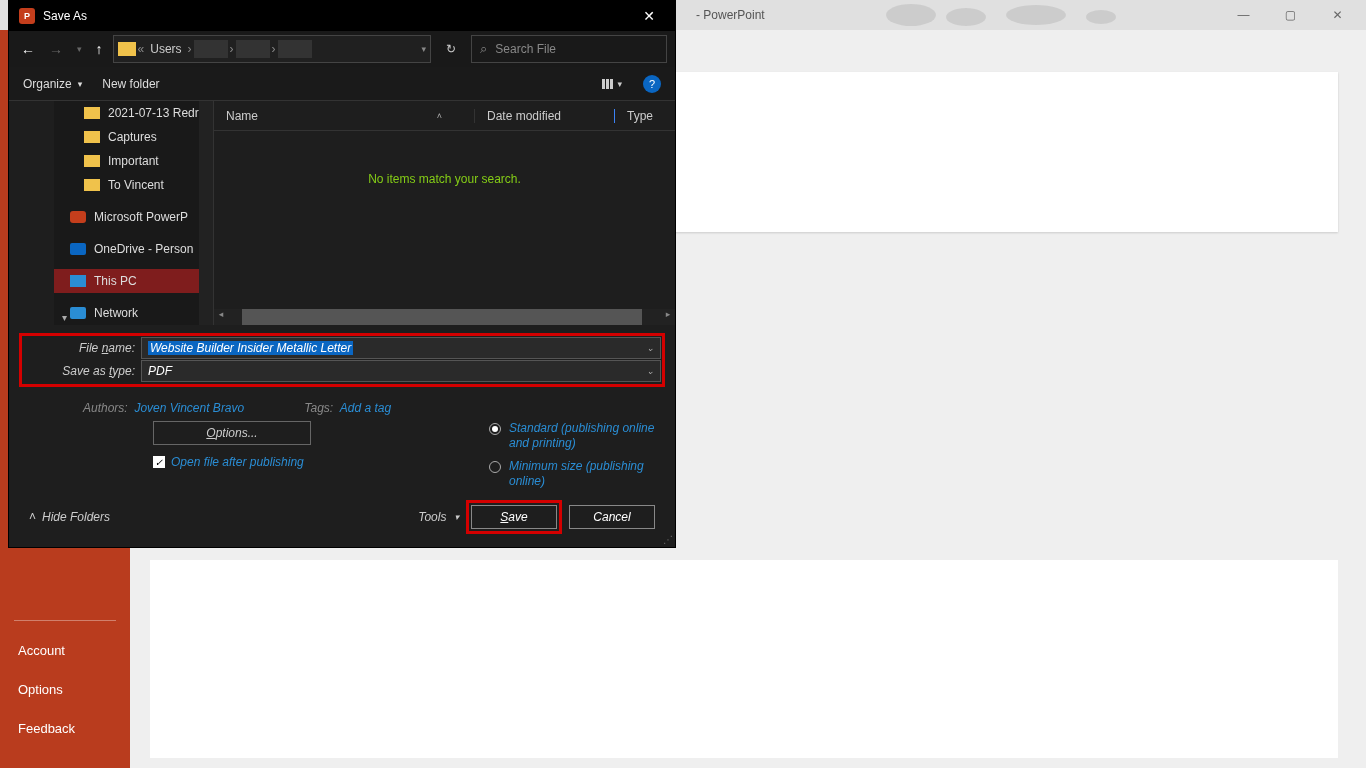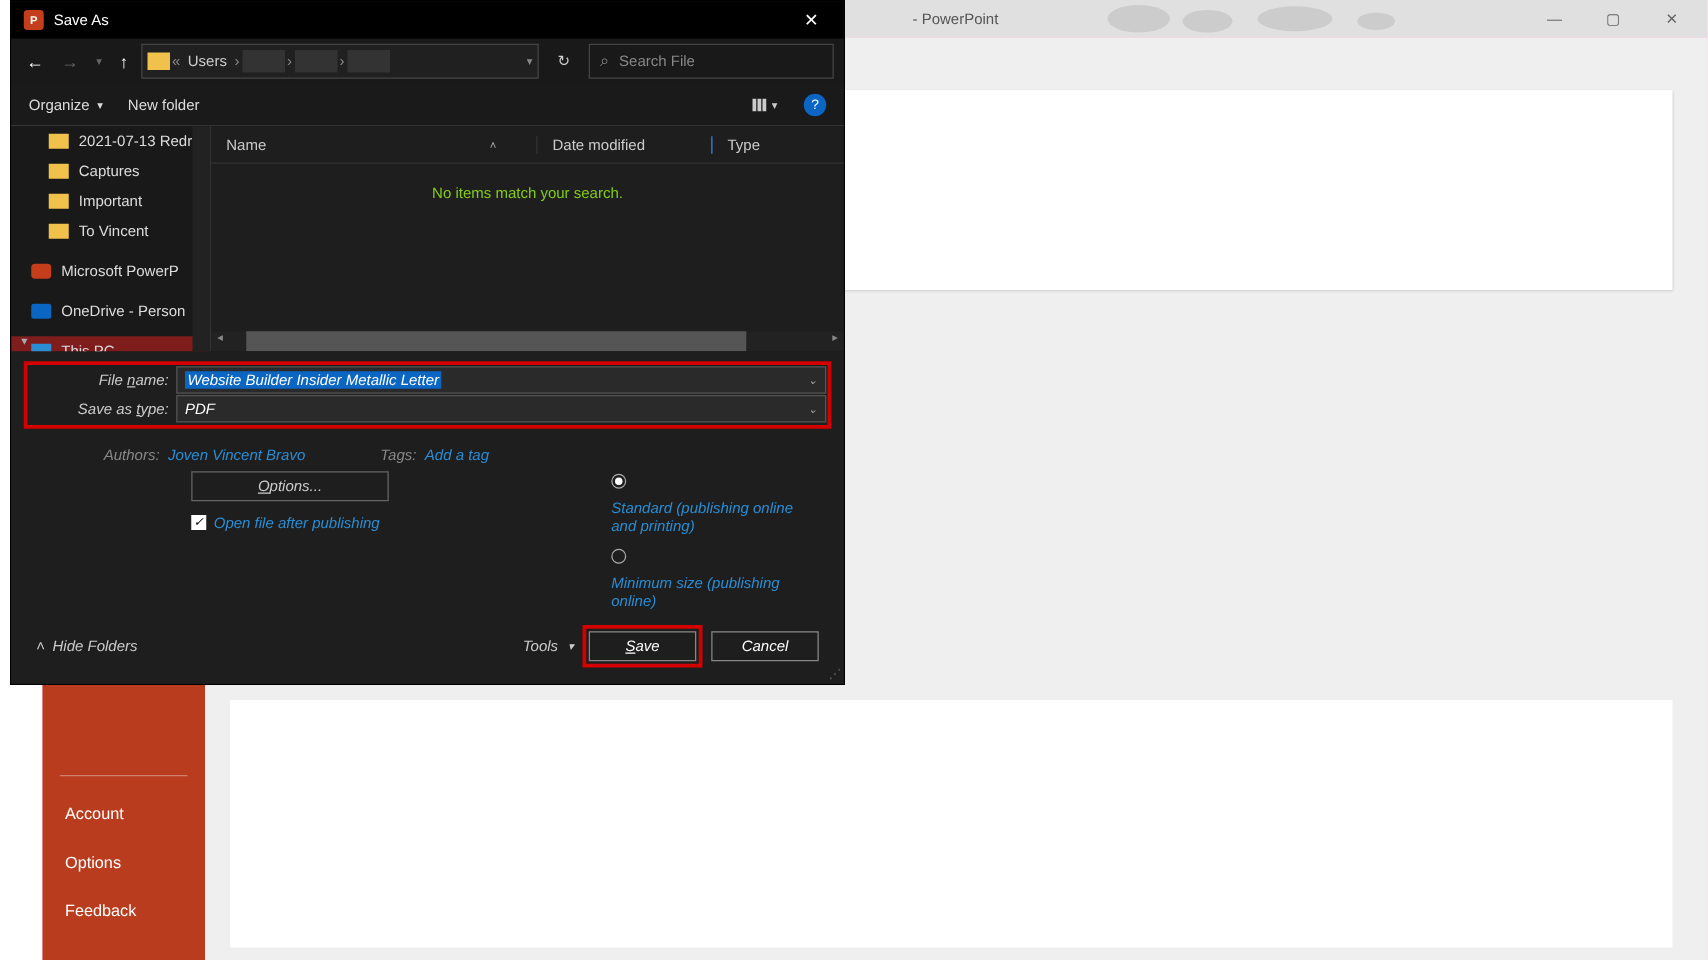--- a/index.html
+++ b/index.html
@@ -1,19 +1,19 @@
 <!DOCTYPE html>
 <html><head>
 <meta charset="utf-8">
 <style>
 * { margin: 0; padding: 0; box-sizing: border-box; font-family: "Segoe UI", sans-serif; }
 body { width: 1366px; height: 768px; background: #fff; overflow: hidden; position: relative; }
 
 
-.ppt-window { position: absolute; inset: 0; background: #f9a8d4; margin-left: 34px; }
+.ppt-window { position: absolute; inset: 0; background: #6d28d9; }
 .ppt-titlebar { height: 30px; background: #e0e0e0; display: flex; align-items: center; justify-content: space-between; position: relative; }
 .ppt-title { position: absolute; left: 696px; font-size: 12px; color: #555; }
 .ppt-winctrls { margin-left: auto; display: flex; gap: 2px; padding-right: 6px; }
 .ppt-winctrls div { width: 45px; height: 28px; display: flex; align-items: center; justify-content: center; color: #666; font-size: 12px; }
 .ppt-clouds { position: absolute; top: 0; right: 180px; width: 300px; height: 30px; opacity: .18; }
 .ppt-clouds i { position: absolute; background: #777; border-radius: 50%; display: block; }
 
 .backstage { position: absolute; top: 30px; left: 0; width: 130px; bottom: 0; background: #b93c1e; }
 .backstage-items { position: absolute; bottom: 20px; left: 0; right: 0; }
 .bs-item { color: #fff; font-size: 13px; padding: 12px 18px; }
@@ -42,33 +42,33 @@
 .search { width: 196px; height:28px; border:1px solid #444; background:#191919; display:flex; align-items:center; padding:0 8px; color:#888; gap:8px;}
 .search .mag { font-size:13px; }
 
 .toolbar { height: 34px; display:flex; align-items:center; padding:0 14px; gap:20px; border-bottom:1px solid #333; background:#1a1a1a; }
 .toolbar .org { display:flex; align-items:center; gap:6px; }
 .toolbar .spacer { flex:1; }
 .view-ico span { display:inline-block; width:3px; height:10px; background:#ccc; margin-right:1px; vertical-align:middle; }
 .help { width:18px; height:18px; border-radius:50%; background:#0a66c2; color:#fff; display:flex;align-items:center;justify-content:center; font-size:11px; }
 
 .body { flex:1; display:flex; min-height:0; }
-.sidebar { width:160px; background:#191919; border-right:1px solid #333; overflow:hidden; position:relative; }
+.sidebar { width:160px; background:#191919; border-right:1px solid #333; overflow:hidden; position:relative;margin-left:45px; }
 .sb-item { display:flex; align-items:center; gap:8px; padding:5px 10px 5px 30px; white-space:nowrap; font-size:12px; }
 .sb-item.sel { background:#7f1d1d; }
 .sb-scroll { position:absolute; right:0; top:0; bottom:0; width:14px; background:#222; }
 .sb-chev { position:absolute; bottom:2px; left:8px; color:#aaa; font-size:10px; }
 .fi { width:16px; height:12px; display:inline-block; }
 .fi.folder { background:#f0c24b; }
 .fi.ppt { background:#c43e1c; border-radius:3px; }
 .fi.od { background:#0a66c2; border-radius:2px; }
 .fi.pc { background:#2a8dd4; }
 .fi.net { background:#2a8dd4; border-radius:2px; }
 
-.filepane { flex:1; display:flex; flex-direction:column; background:#1e1e1e; }
+.filepane { flex:1; display:flex; flex-direction:column; background:#1e1e1e;gap:25px; }
 .cols { height:30px; display:flex; align-items:center; border-bottom:1px solid #333; font-size:12px; color:#ccc; }
 .cols > div { padding:0 12px; }
 .col-name { width:260px; display:flex; align-items:center; gap:8px; }
 .col-date { width:140px; border-left:1px solid #333; }
 .col-type { flex:1; border-left:1px solid #3b82f6; }
 .sort-chev { color:#aaa; font-size:9px; margin-left:auto; margin-right:20px; }
 .empty { flex:1; display:flex; justify-content:center; padding-top:16px; color:#84cc16; font-size:12px; }
 .hscroll { height:16px; background:#222; display:flex; }
 .hscroll .thumb { width:400px; height:100%; background:#555; margin-left:14px; }
 .hscroll .arrow { width:14px; text-align:center; color:#888; font-size:9px;}
@@ -84,21 +84,21 @@
 
 .meta { display:flex; gap:60px; padding:14px 0 6px 64px; color:#888; font-size:12px; }
 .meta a { color:#2a8dd4; text-decoration:none; }
 
 .opts { display:flex; gap:40px; padding:0 0 0 134px; }
 .opts-left { display:flex; flex-direction:column; gap:10px; align-items:flex-start; }
 .opt-btn { width:158px; height:24px; border:1px solid #666; background:#1e1e1e; color:#ccc; display:flex; align-items:center; justify-content:center; font-size:12px; }
 .chk { display:flex; align-items:center; gap:6px; color:#2a8dd4; font-size:12px; }
 .chk .box { width:12px; height:12px; background:#fff; color:#000; display:flex;align-items:center;justify-content:center; font-size:10px; }
 .radios { display:flex; flex-direction:column; gap:8px; font-size:12px; padding-left:138px;}
-.radio { display:flex; gap:8px; align-items:flex-start;flex-direction:column; }
+.radio { display:flex; gap:8px; align-items:flex-start; }
 .radio .dot { width:12px; height:12px; border-radius:50%; border:1px solid #aaa; margin-top:2px; display:flex;align-items:center;justify-content:center; }
 .radio .dot.on::after { content:""; width:6px; height:6px; border-radius:50%; background:#fff; display:block; }
 .radio .txt { color:#2a8dd4; line-height:1.25; max-width:150px; }
 
 .footer { display:flex; align-items:center; gap:12px; padding:16px 10px 8px; }
 .footer .hide { display:flex; align-items:center; gap:6px; color:#ccc; font-size:12px; }
 .footer .spacer { flex:1; }
 .tools { color:#ccc; font-size:12px; display:flex; align-items:center; gap:8px; }
 .btn { width:86px; height:24px; border:1px solid #888; background:#1e1e1e; color:#fff; display:flex; align-items:center; justify-content:center; font-size:12px; }
 .btn.save-hl { outline:3px solid #d40000; outline-offset:2px; }

